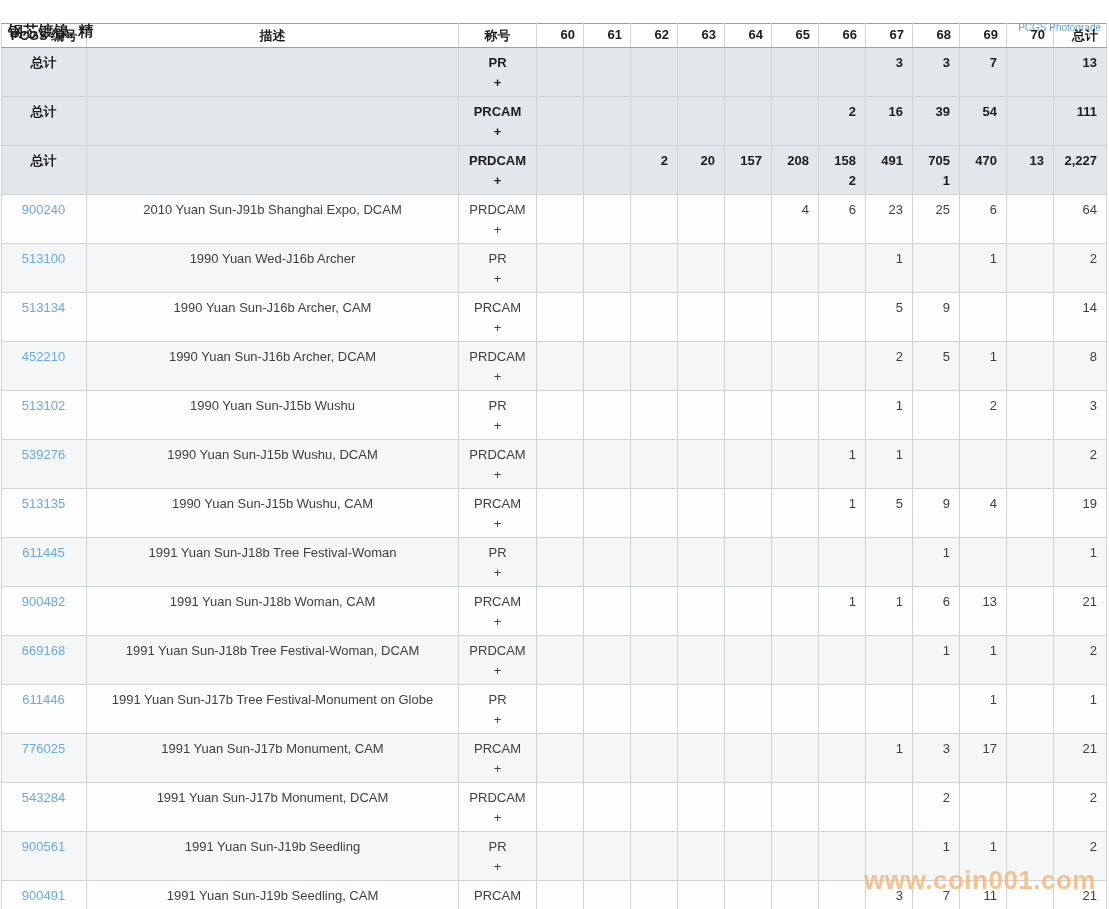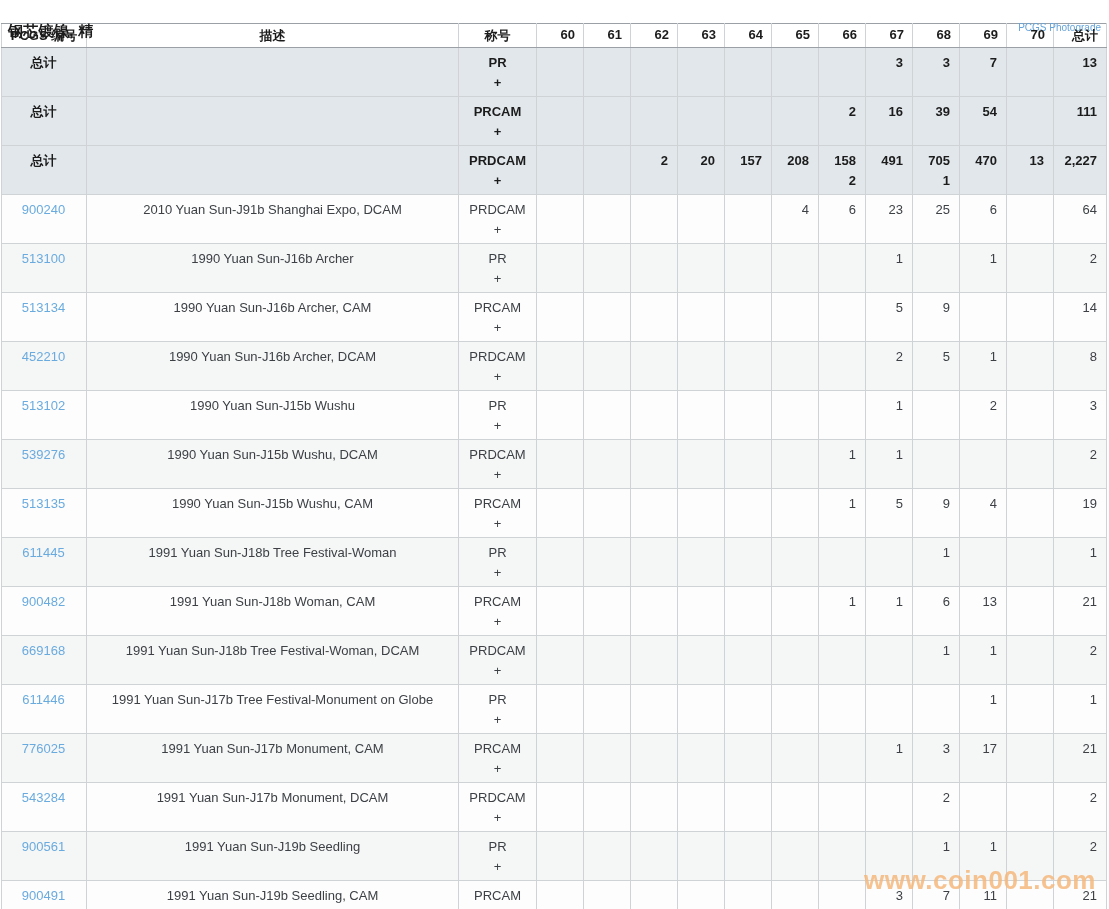--- a/index.html
+++ b/index.html
@@ -214,21 +214,21 @@
           <span class="stack-line">25</span>
         </td>
         <td class="ar">
           <span class="stack-line">6</span>
         </td>
         <td class="ar"></td>
         <td class="ar">64</td>
       </tr>
       <tr class="data alt">
         <td class="al idcell"><a class="num">513100</a></td>
-        <td class="al">1990 Yuan Sun-J16b Archer</td>
+        <td class="al">1990 Yuan Wed-J16b Archer</td>
         <td class="al">
           <span class="desig-line">PR</span>
           <span class="desig-line">+</span>
         </td>
         <td class="ar"></td>
         <td class="ar"></td>
         <td class="ar"></td>
         <td class="ar"></td>
         <td class="ar"></td>
         <td class="ar"></td>

